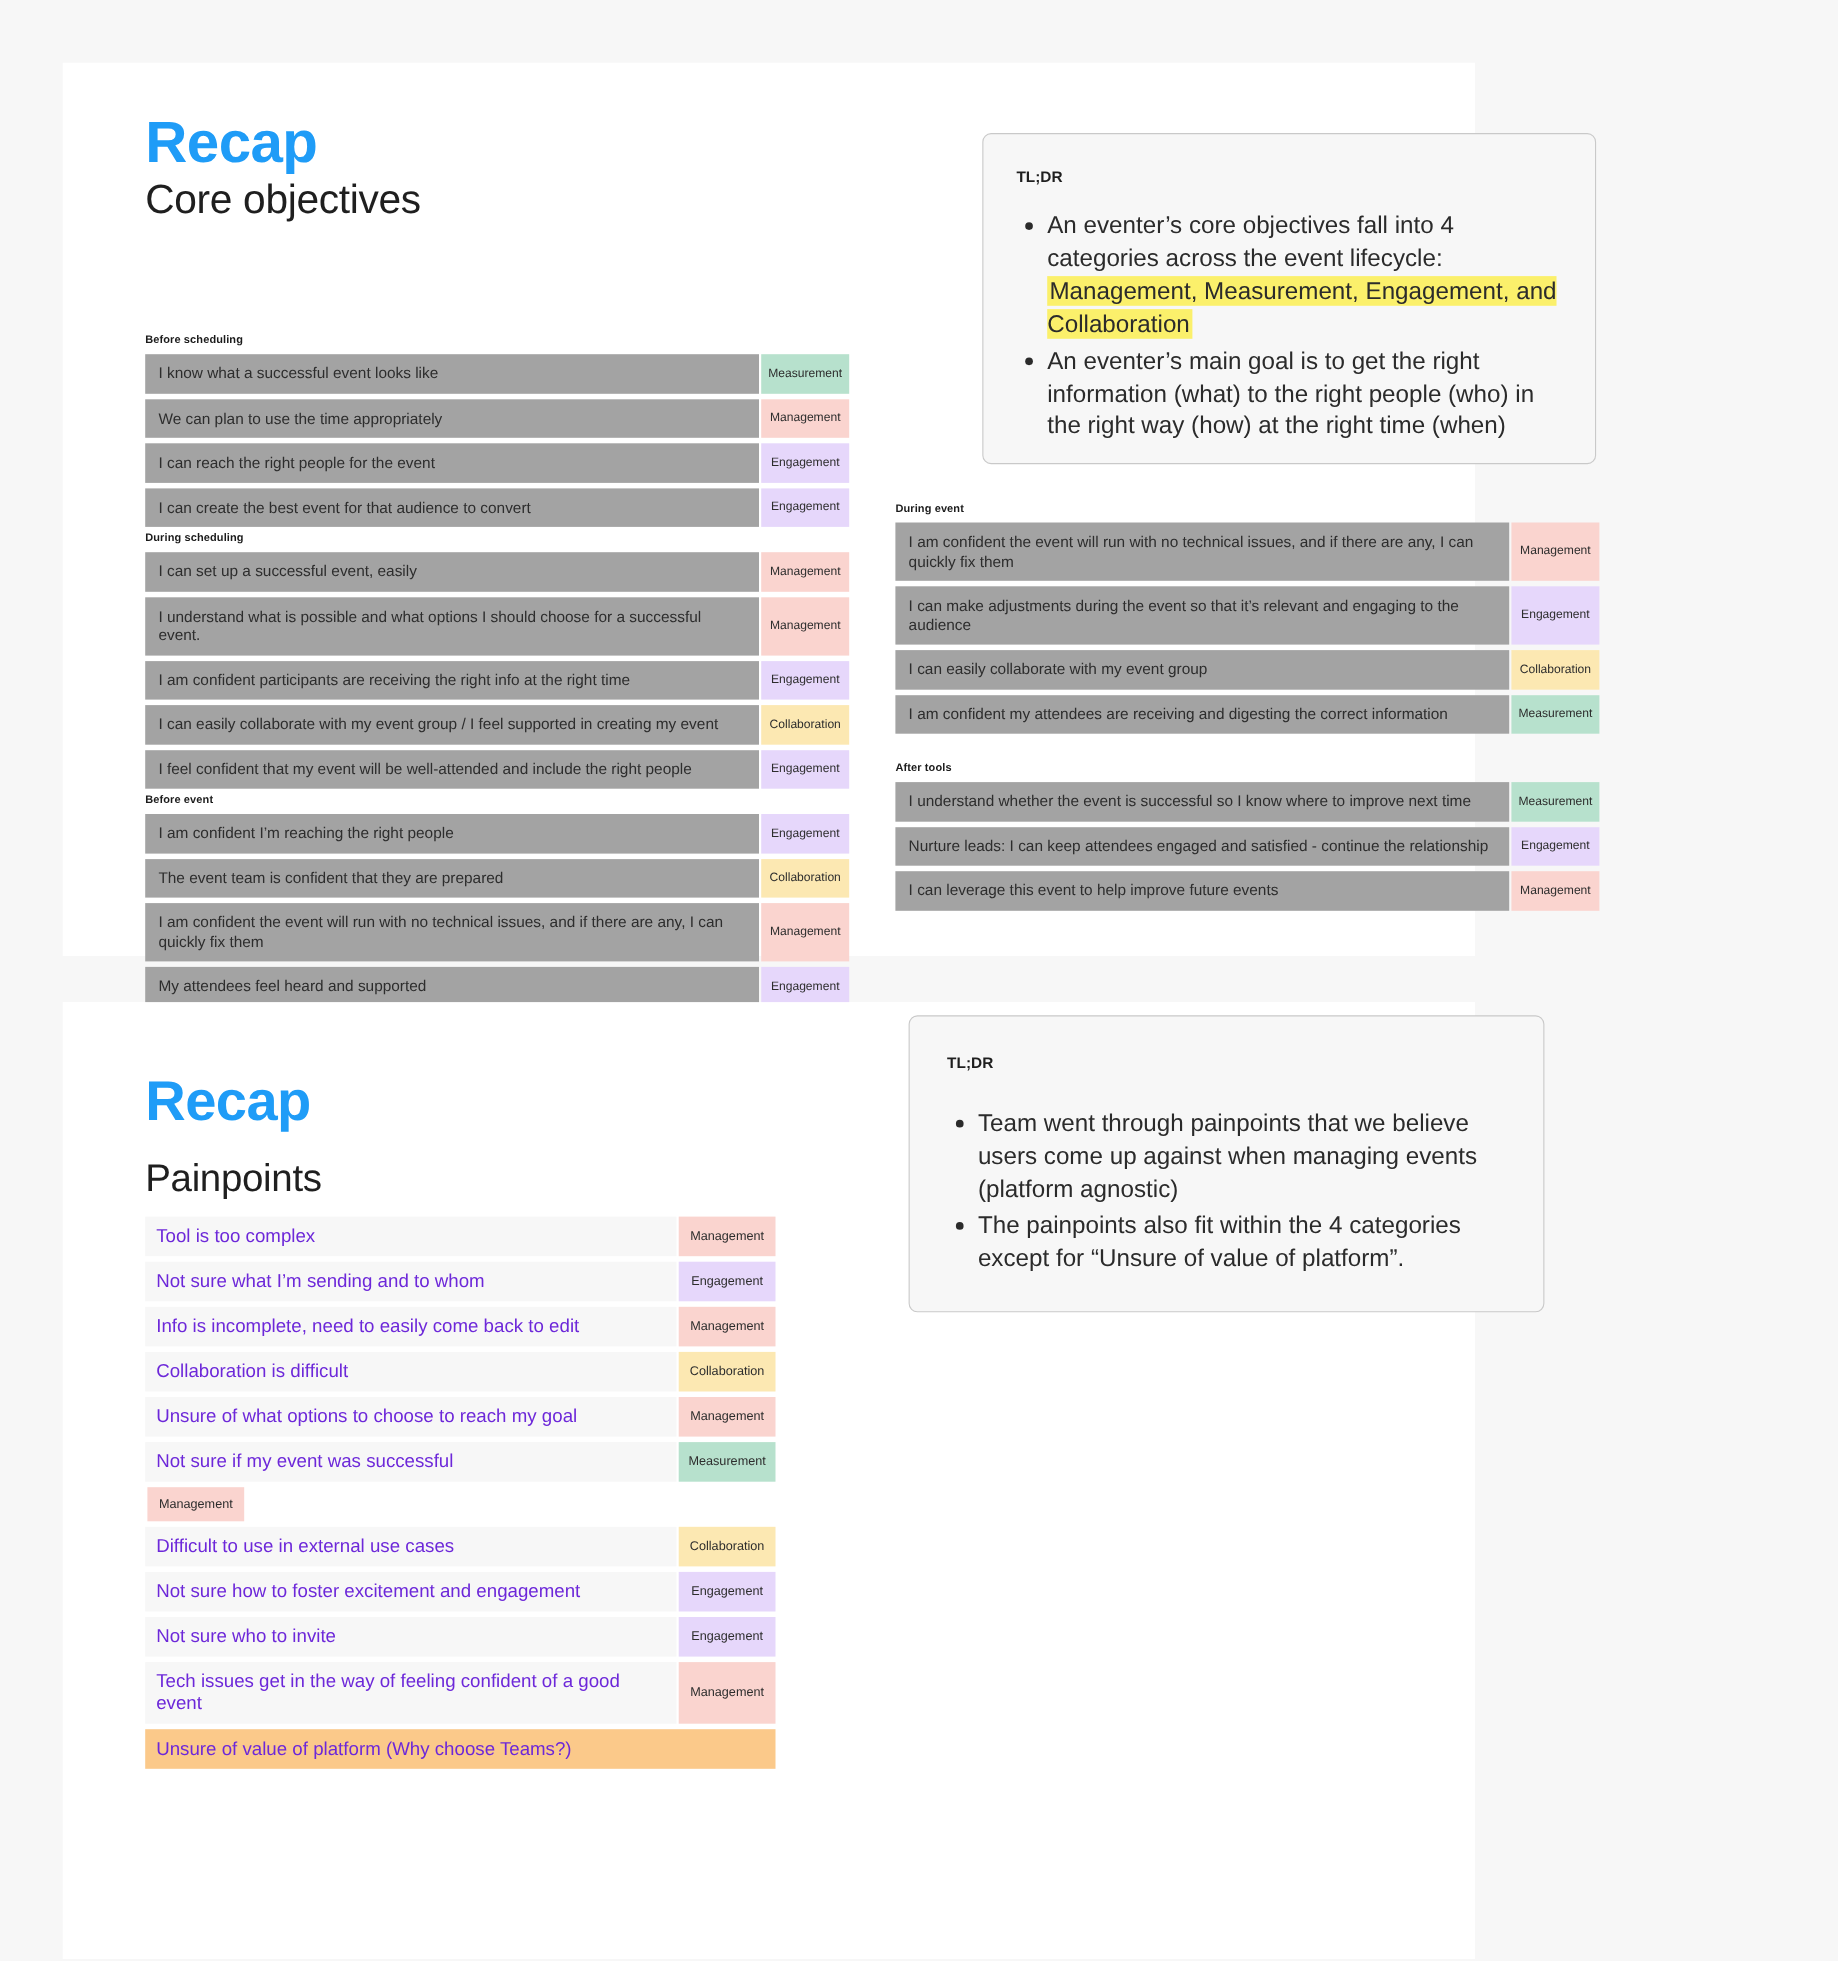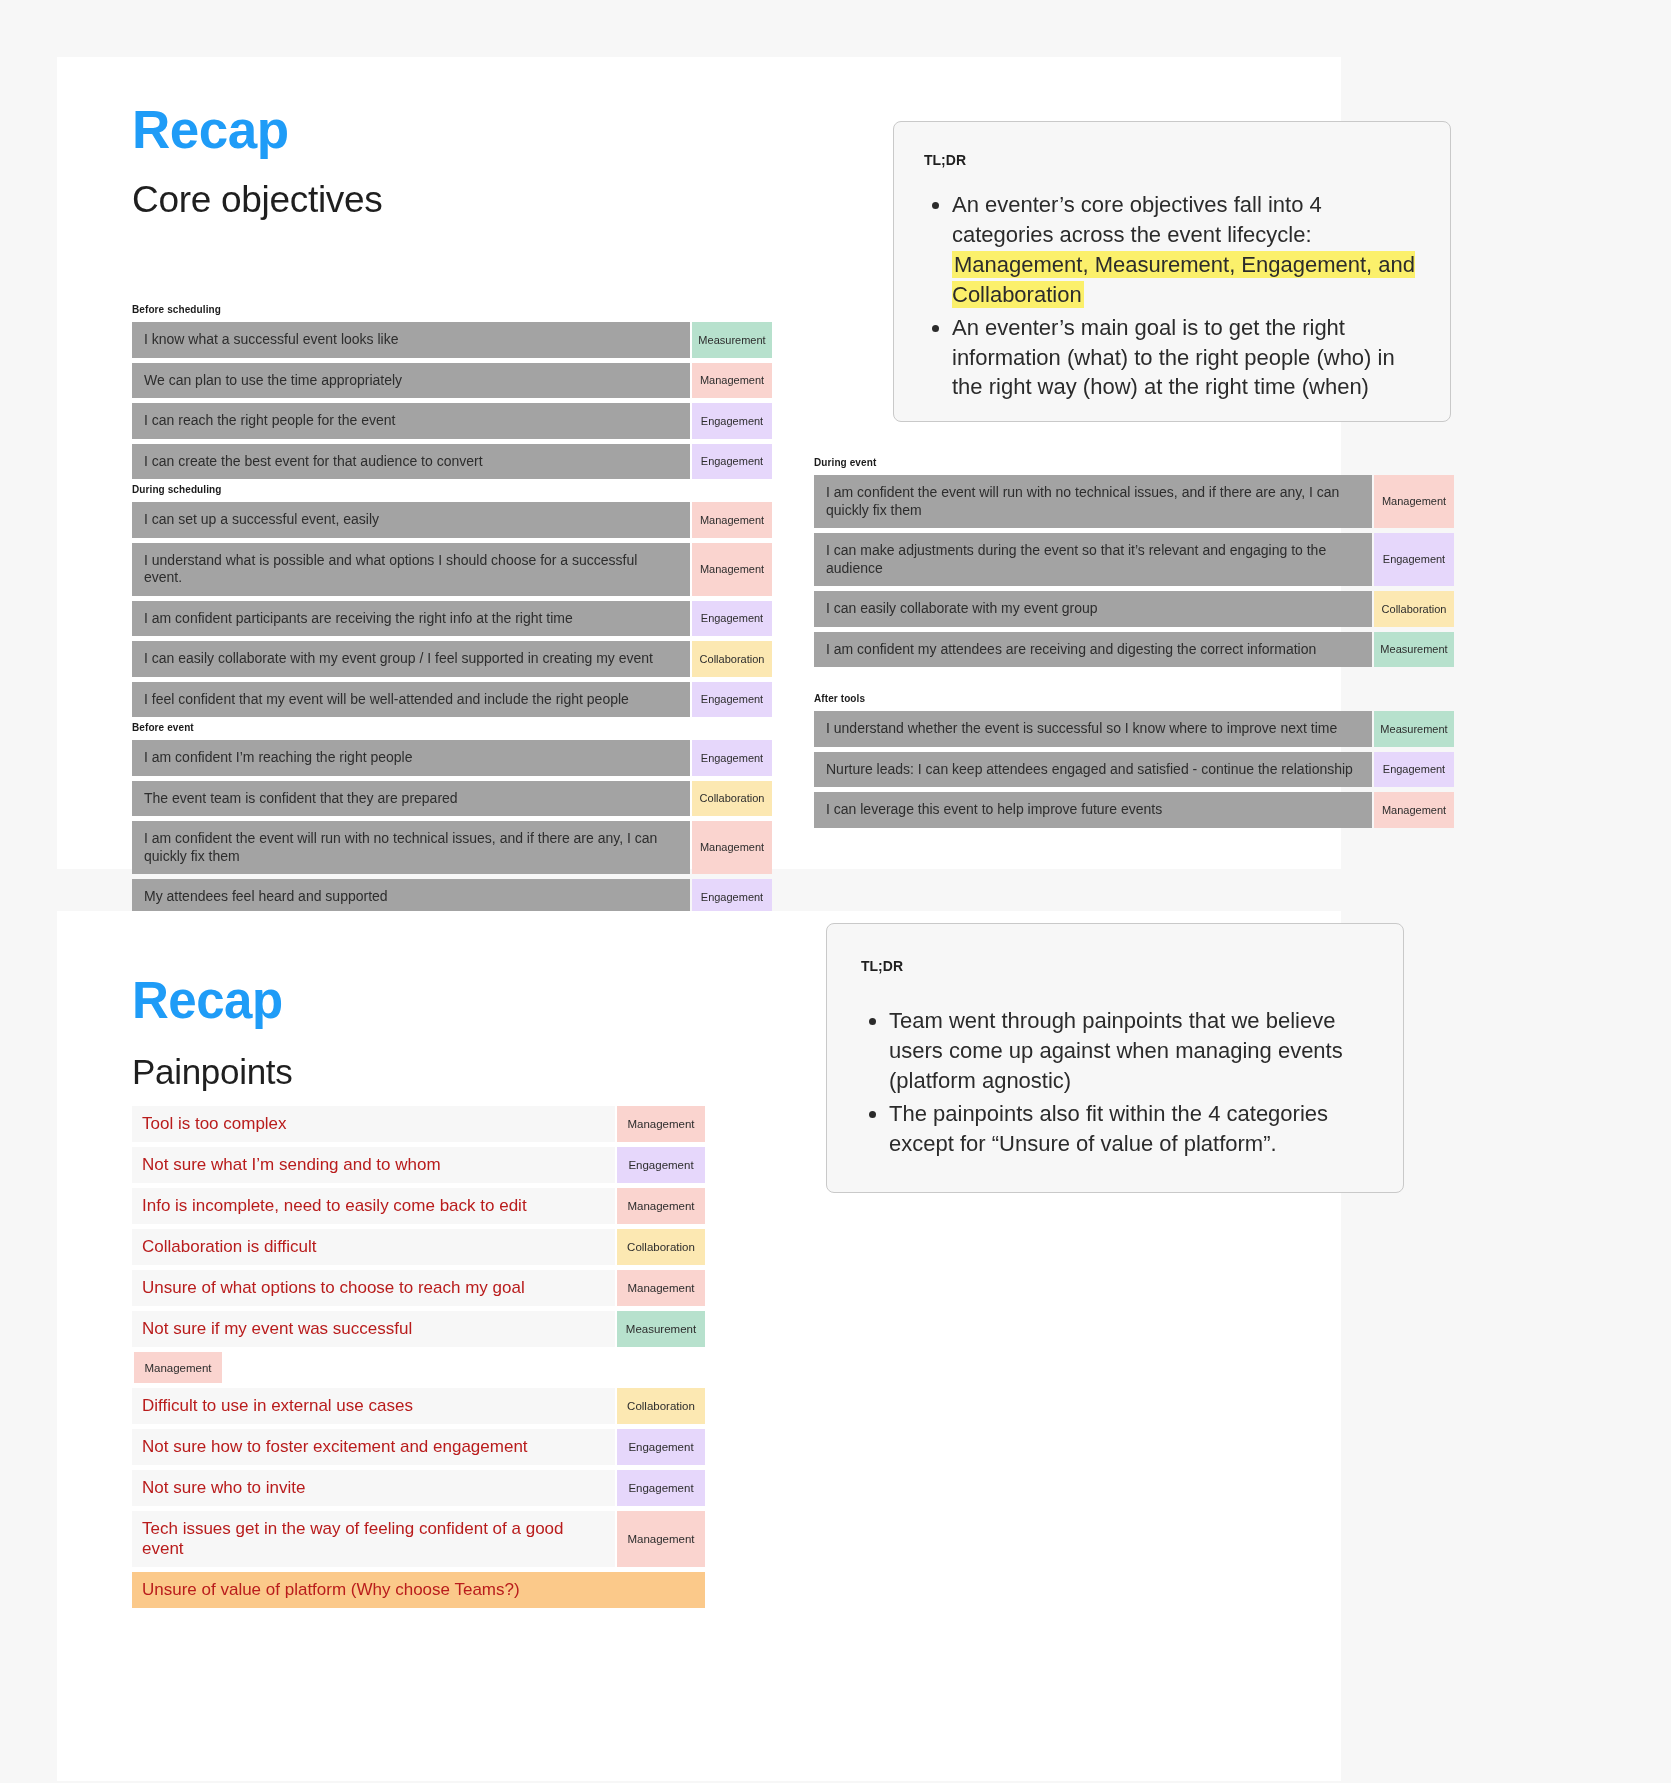--- a/index.html
+++ b/index.html
@@ -31,21 +31,21 @@
   .slide-2 .recap-title { font-size: 51px; }
   .slide-subtitle {
     color: #1f1f1f;
     font-weight: normal;
     margin: 0;
   }
   .slide-1 .slide-subtitle { font-size: 37px; letter-spacing: -0.3px; }
   .slide-2 .slide-subtitle { font-size: 35px; letter-spacing: -0.3px; }
 
   .head-block-1 { position: absolute; left: 75px; top: 42px; }
-  .head-block-1 .slide-subtitle { margin-top: 19px; }
+  .head-block-1 .slide-subtitle { margin-top: 1px; }
 
   
   .tldr {
     position: absolute;
     background: #f7f7f7;
     border: 1px solid #c9c9c9;
     border-radius: 8px;
   }
   .tldr-title {
     font-size: 14px;
@@ -119,21 +119,21 @@
   .pain-list { position: absolute; left: 75px; top: 1020px - 0px; width: 573px; }
   .pain-row {
     display: flex;
     align-items: stretch;
     margin-bottom: 5px;
   }
   .pain-text {
     flex: 1 1 auto;
     background: #f7f7f7;
     font-size: 17px;
-    color: #b91c1c;
+    color: #6d28d9;
     padding: 8px 10px;
     display: flex;
     align-items: center;
     min-height: 31px;
   }
   .pain-tag {
     flex: 0 0 88px;
     font-size: 11.5px;
     color: #2d2d2d;
     text-align: center;

